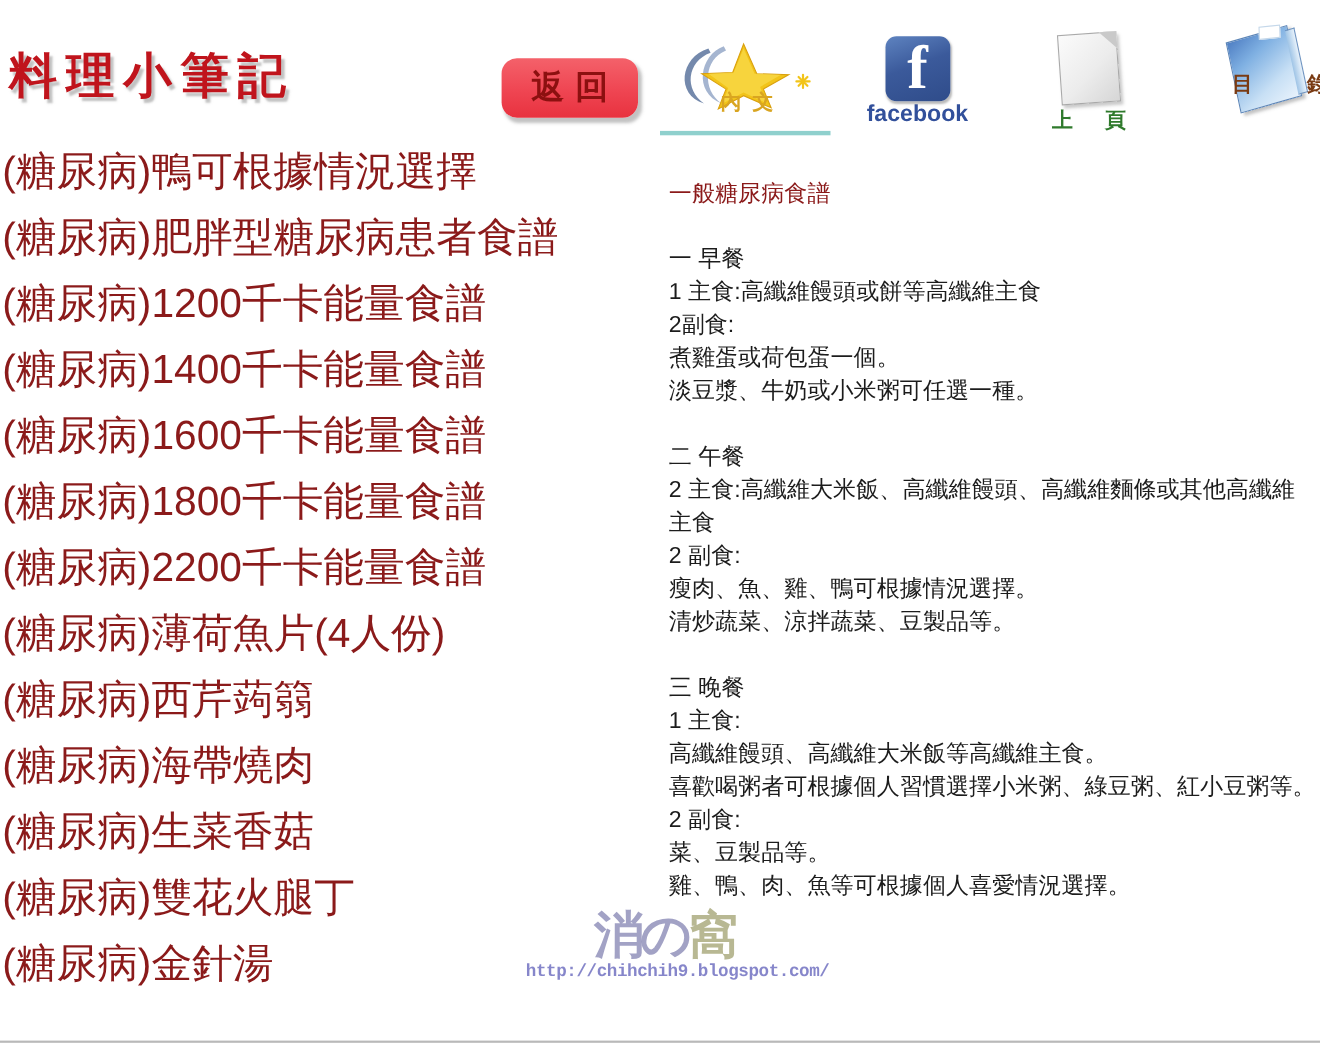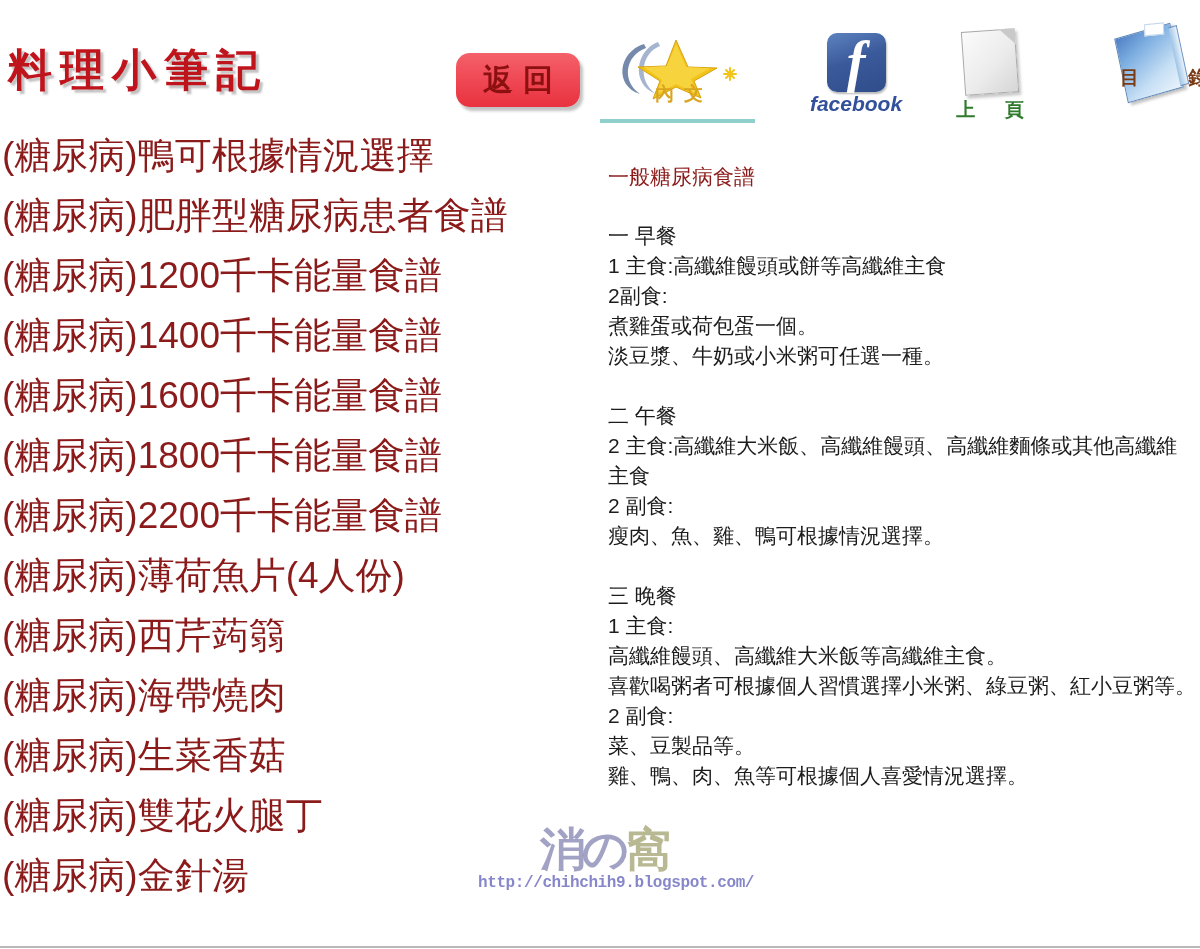--- a/index.html
+++ b/index.html
@@ -83,21 +83,21 @@
   #inwen-underline {
     position: absolute;
     left: 600px;
     top: 119px;
     width: 155px;
     height: 4px;
     background: #8fd0cd;
   }
 
   
-  #tool-facebook { left: 808px; top: 33px; width: 96px; font-style: italic; }
+  #tool-facebook { left: 786px; top: 33px; width: 96px; }
   #fb-badge {
     width: 59px; height: 59px;
     margin: 0 auto;
     border-radius: 10px;
     background: linear-gradient(160deg,#5e83c0 0%,#3b5a9b 45%,#2f4c8a 100%);
     position: relative;
     box-shadow: 1px 2px 2px rgba(80,80,80,0.4);
   }
   #fb-badge::after {
     content: "f";
@@ -345,20 +345,21 @@
         <div class="art-line">1 主食:高纖維饅頭或餅等高纖維主食</div>
         <div class="art-line">2副食:</div>
         <div class="art-line">煮雞蛋或荷包蛋一個。</div>
         <div class="art-line">淡豆漿、牛奶或小米粥可任選一種。</div>
       </div>
       <div class="art-block">
         <div class="art-line">二 午餐</div>
         <div class="art-line">2 主食:高纖維大米飯、高纖維饅頭、高纖維麵條或其他高纖維主食</div>
         <div class="art-line">2 副食:</div>
         <div class="art-line">瘦肉、魚、雞、鴨可根據情況選擇。</div>
+        <div class="art-line">清炒蔬菜、涼拌蔬菜、豆製品等。</div>
       </div>
       <div class="art-block">
         <div class="art-line">三 晚餐</div>
         <div class="art-line">1 主食:</div>
         <div class="art-line">高纖維饅頭、高纖維大米飯等高纖維主食。</div>
         <div class="art-line">喜歡喝粥者可根據個人習慣選擇小米粥、綠豆粥、紅小豆粥等。</div>
         <div class="art-line">2 副食:</div>
         <div class="art-line">菜、豆製品等。</div>
         <div class="art-line">雞、鴨、肉、魚等可根據個人喜愛情況選擇。</div>
       </div>

